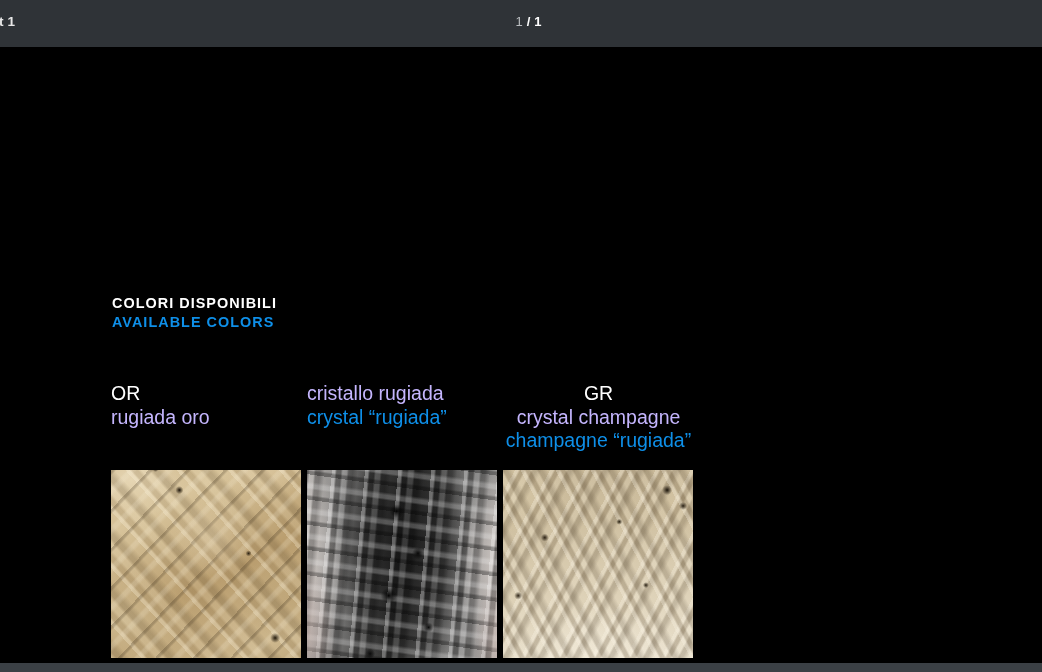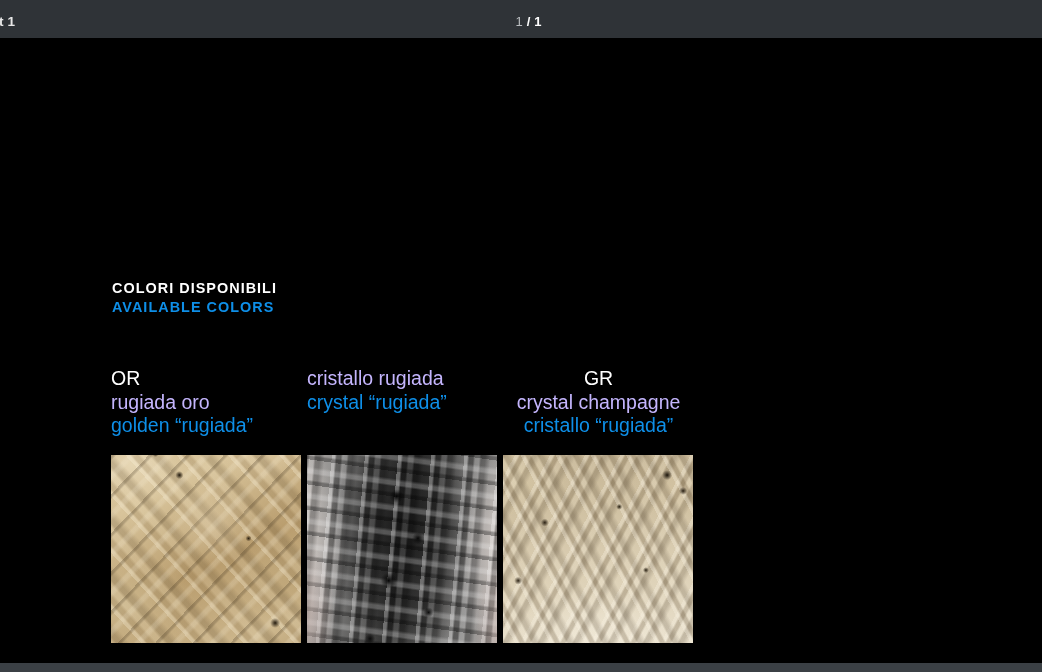--- a/index.html
+++ b/index.html
@@ -68,21 +68,21 @@
     top: 663px;
     width: 1042px;
     height: 9px;
     background: #3b4045;
   }
 
   
   .page-canvas {
     position: absolute;
     left: 0;
-    top: 38px;
+    top: 53px;
     width: 1042px;
     height: 616px;
     background: #000000;
     overflow: hidden;
   }
 
   
   .section-heading {
     position: absolute;
     left: 112px;
@@ -283,21 +283,20 @@
   <div class="section-heading">
     <div class="heading-it">COLORI DISPONIBILI</div>
     <div class="heading-en">AVAILABLE COLORS</div>
   </div>
 
   <div class="colors-row">
 
     <div class="color-col c0">
       <div class="col-code">OR</div>
       <div class="col-name-it">rugiada oro</div>
-      <div class="col-name-en">golden “rugiada”</div>
       <div class="swatch sw-or">
         <div class="swatch-layer l1"></div>
         <div class="swatch-layer l2"></div>
         <div class="swatch-layer l3"></div>
         <div class="swatch-layer l4"></div>
       </div>
     </div>
 
     <div class="color-col c1">
       <div class="col-name-it">cristallo rugiada</div>
@@ -306,21 +305,21 @@
         <div class="swatch-layer l1"></div>
         <div class="swatch-layer l2"></div>
         <div class="swatch-layer l3"></div>
         <div class="swatch-layer l4"></div>
       </div>
     </div>
 
     <div class="color-col c2">
       <div class="col-code">GR</div>
       <div class="col-name-it">crystal champagne</div>
-      <div class="col-name-en">cristallo “rugiada”</div>
+      <div class="col-name-en">champagne “rugiada”</div>
       <div class="swatch sw-gr">
         <div class="swatch-layer l1"></div>
         <div class="swatch-layer l2"></div>
         <div class="swatch-layer l3"></div>
         <div class="swatch-layer l4"></div>
       </div>
     </div>
 
   </div>
 </div>

